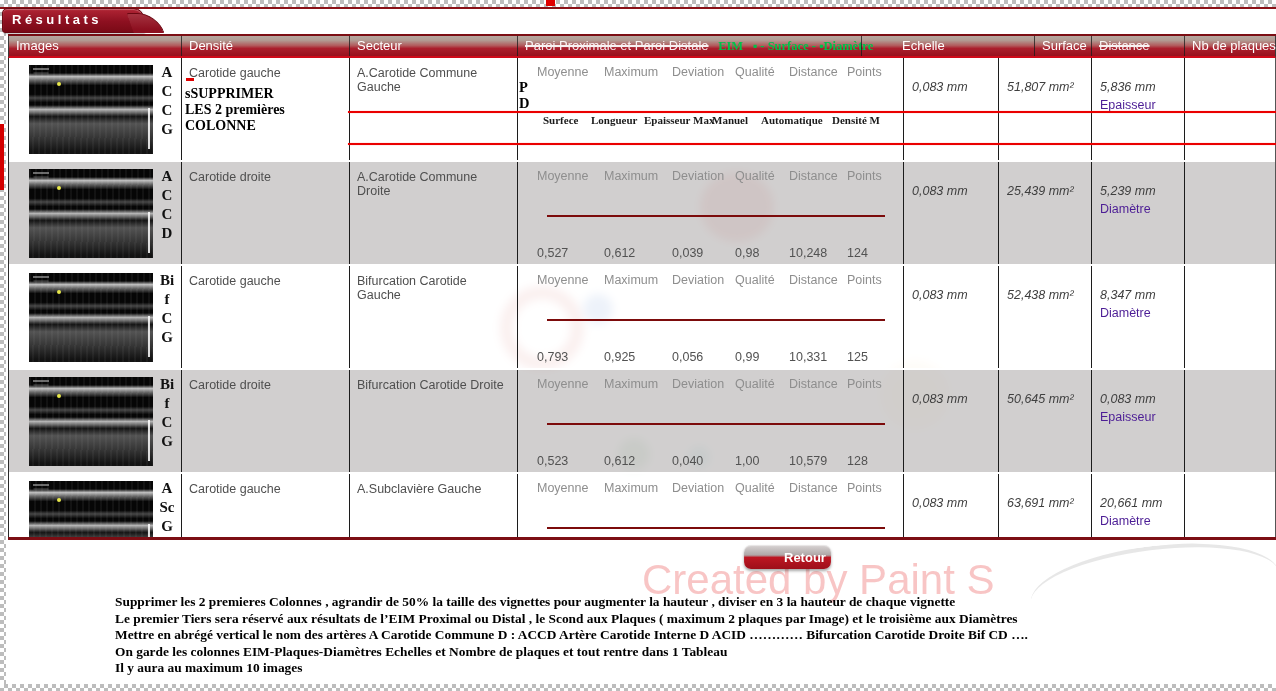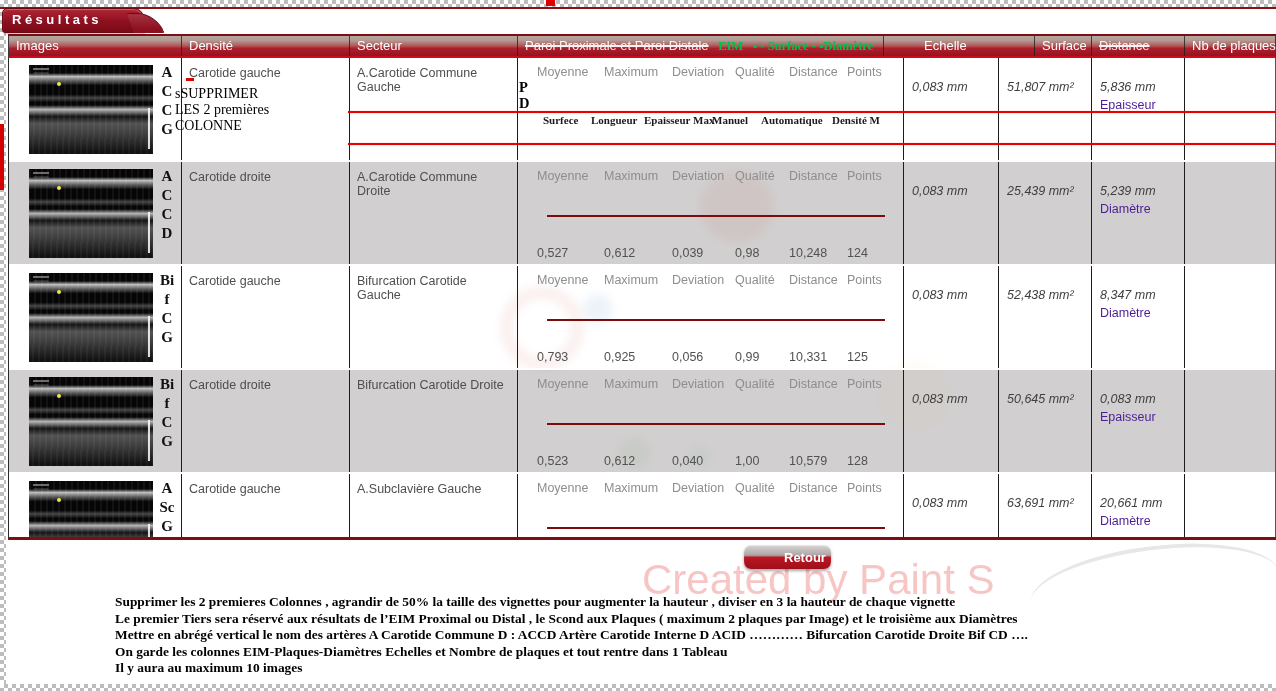--- a/index.html
+++ b/index.html
@@ -41,21 +41,21 @@
 
   
   .table{position:absolute;left:8px;top:34px;width:1268px;height:504px;z-index:3;border-top:2px solid #7c0e14;}
   .thead{position:relative;height:20px;border-bottom:2px solid #cf0a1a;
        background:linear-gradient(180deg,#b5a8a0 0%,#b29a92 22%,#b25a5c 48%,#ab1f2d 62%,#97121e 100%);
        border-left:1px solid #3a3a3a;border-right:1px solid #3a3a3a;}
   .th{position:absolute;top:0;height:20px;line-height:20px;color:#fff;font-size:13px;padding-left:7px;
        border-left:1px solid rgba(25,25,25,.75);box-sizing:border-box;white-space:nowrap;overflow:hidden;}
   .th.first{border-left:none;}
   .h-images{left:0;width:172px;} .h-troncon{left:172px;width:168px;} .h-secteur{left:340px;width:168px;}
-  .h-eim{left:508px;width:386px;} .h-echelle{left:874px;width:95px;padding-left:40px;} .h-surface{left:989px;width:93px;margin-left:36px;}
+  .h-eim{left:508px;width:386px;} .h-echelle{left:852px;width:95px;padding-left:40px;} .h-surface{left:989px;width:93px;margin-left:36px;}
   .h-distance{left:1082px;width:93px;} .h-nb{left:1175px;width:93px;}
   .strike-white{text-decoration:line-through;text-decoration-thickness:2px;opacity:.92;}
   .green-hdr{color:#00c24a;font-weight:bold;font-family:"Liberation Serif",serif;font-size:12.5px;margin-left:6px;}
 
   .tbody{position:relative;height:479px;overflow:hidden;border-left:1px solid #2a2a2a;border-right:1px solid #555;}
   .row{position:relative;height:102px;border-bottom:2px solid #fff;background:rgba(255,255,255,.8);}
   .row:nth-child(even){background:rgba(204,202,202,.9);}
   .cell{position:absolute;top:0;height:100%;box-sizing:border-box;border-left:1px solid #1c1c1c;}
   .c-images{left:0;width:172px;border-left:none;}
   .c-troncon{left:172px;width:168px;} .c-secteur{left:340px;width:168px;}
@@ -93,21 +93,21 @@
 
   
   .red-line{position:absolute;left:348px;width:928px;height:2px;background:#ea0000;z-index:6;box-shadow:0 0 1px #ff6666;}
   .rl1{top:111px;} .rl2{top:143px;}
   .band{position:absolute;left:348px;top:114px;width:928px;height:26px;z-index:6;}
   .band span{position:absolute;top:0;font-family:"Liberation Serif",serif;font-weight:bold;font-size:11px;color:#1a1a1a;white-space:nowrap;}
   .band span:nth-child(1){left:195px;} .band span:nth-child(2){left:243px;} .band span:nth-child(3){left:296px;}
   .band span:nth-child(4){left:364px;} .band span:nth-child(5){left:413px;} .band span:nth-child(6){left:484px;}
   .pd-note{position:absolute;left:519px;top:79px;z-index:6;font-family:"Liberation Serif",serif;font-weight:bold;
       font-size:14.5px;line-height:16px;color:#000;white-space:pre-line;}
-  .suppr-note{position:absolute;left:175px;top:86px;z-index:6;font-family:"Liberation Serif",serif;font-weight:normal;
+  .suppr-note{position:absolute;left:185px;top:86px;z-index:6;font-family:"Liberation Serif",serif;font-weight:bold;
       font-size:14px;line-height:16px;color:#000;white-space:pre-line;}
   .red-c-mark{position:absolute;left:186px;top:78px;width:8px;height:3px;background:#e00000;z-index:6;}
 
   
   .retour{position:absolute;left:744px;top:545px;width:87px;height:24px;z-index:5;border:none;cursor:pointer;
       border-radius:7px;color:#fff;font-weight:bold;font-size:13px;font-family:"Liberation Sans",sans-serif;
       background:linear-gradient(180deg,#d9d4d4 0%,#afa7a7 42%,#bd1622 52%,#9d0f1a 100%);
       box-shadow:0 2px 3px rgba(0,0,0,.35), inset 0 1px 1px rgba(255,255,255,.5);padding-left:40px;}
 
   .watermark{position:absolute;left:642px;top:556px;z-index:2;font-size:42px;color:rgba(244,158,158,.6);white-space:nowrap;}

